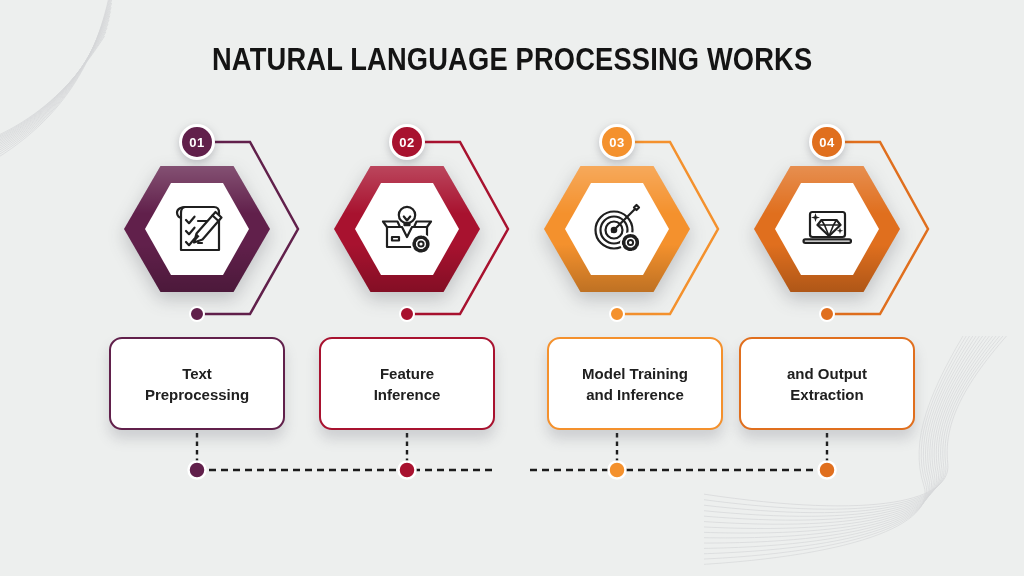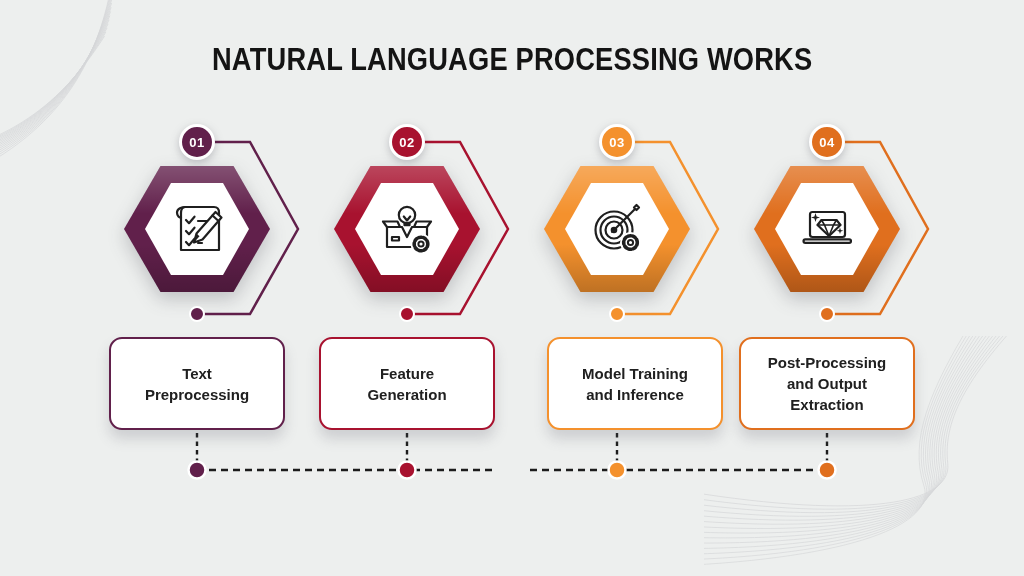--- a/index.html
+++ b/index.html
@@ -262,27 +262,26 @@
     </g>
   </svg>
 
   <div class="card" style="left: 109px; border-color: rgb(97, 32, 75); text-align: center;">
     <div class="card-line">Text</div>
     <div class="card-line">Preprocessing</div>
     <div class="card-line"></div>
   </div>
   <div class="card" style="left: 319px; border-color: rgb(168, 18, 47);">
     <div class="card-line">Feature</div>
-    <div class="card-line">Generation</div>
+    <div class="card-line">Inference</div>
     <div class="card-line"></div>
   </div>
   <div class="card" style="left: 547px; border-color: rgb(244, 145, 45);">
     <div class="card-line">Model Training</div>
     <div class="card-line">and Inference</div>
     <div class="card-line"></div>
   </div>
   <div class="card" style="left: 739px; border-color: rgb(224, 111, 30);">
-    <div class="card-line">Post-Processing</div>
     <div class="card-line">and Output</div>
     <div class="card-line">Extraction</div>
   </div>
 
 </div>
 
 </body></html>

